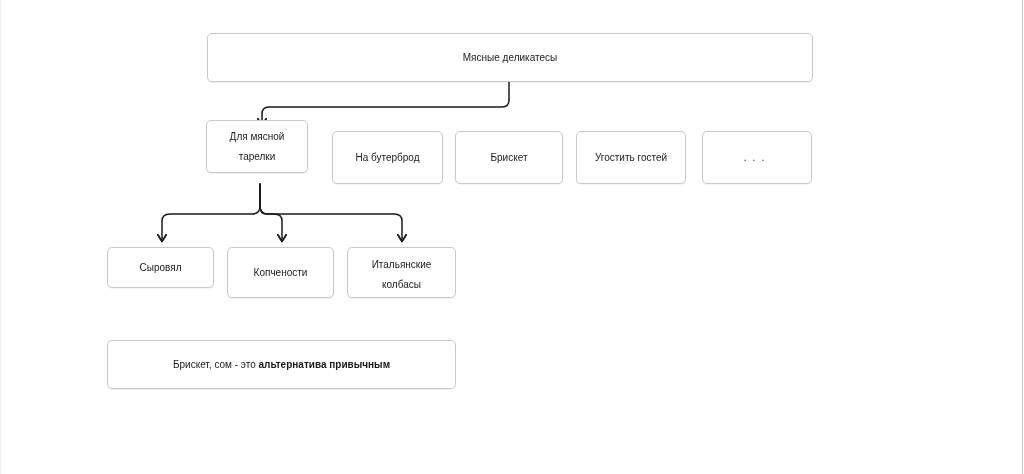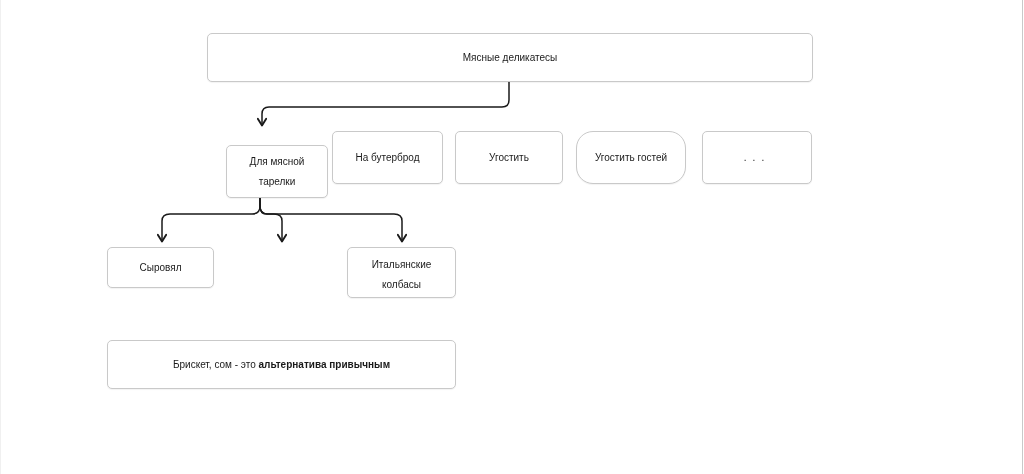--- a/index.html
+++ b/index.html
@@ -32,24 +32,24 @@
     justify-content: center;
     text-align: center;
     font-size: 10px;
     line-height: 20px;
     color: #1a1a1a;
     box-shadow: 0 1px 1px rgba(0,0,0,0.05);
     padding: 2px 6px;
   }
 
   .node.root   { left: 207px; top: 33px;  width: 606px; height: 49px; }
-  .node.l2-1   { left: 206px; top: 145px; width: 102px; height: 53px; margin-left: 20px; }
+  .node.l2-1   { left: 206px; top: 120px; width: 102px; height: 53px; }
   .node.l2-2   { left: 332px; top: 131px; width: 111px;  height: 53px; }
   .node.l2-3   { left: 455px; top: 131px; width: 108px; height: 53px; }
-  .node.l2-4   { left: 576px; top: 131px; width: 110px; height: 53px; border-radius: 17px; }
+  .node.l2-4   { left: 576px; top: 131px; width: 110px; height: 53px; }
   .node.l2-5   { left: 702px; top: 131px; width: 110px; height: 53px; letter-spacing: 6px; }
   .node.l3-1   { left: 107px; top: 247px; width: 107px; height: 41px; }
   .node.l3-2   { left: 227px; top: 247px; width: 107px; height: 51px; }
   .node.l3-3   { left: 347px; top: 247px; width: 109px; height: 51px; align-items: flex-end; }
 
   .node.note   { left: 107px; top: 340px; width: 349px; height: 49px; padding: 2px 22px; }
   .node.note .bold { font-weight: bold; }
 
   svg.connectors {
     position: absolute;
@@ -84,31 +84,34 @@
     <span>Мясные деликатесы</span>
   </div>
 
   <div class="node l2-1">
     <span>Для мясной тарелки</span>
   </div>
   <div class="node l2-2">
     <span>На бутерброд</span>
   </div>
   <div class="node l2-3">
-    <span>Угостить</span>
+    <span>Брискет</span>
   </div>
   <div class="node l2-4">
     <span>Угостить гостей</span>
   </div>
   <div class="node l2-5">
     <span>...</span>
   </div>
 
   <div class="node l3-1">
     <span>Сыровял</span>
+  </div>
+  <div class="node l3-2">
+    <span>Копчености</span>
   </div>
   <div class="node l3-3">
     <span>Итальянские колбасы</span>
   </div>
 
   <div class="node note">
     <span><span>Брискет, сом - это </span><span class="bold">альтернатива привычным</span></span>
   </div>
 
 </div>

